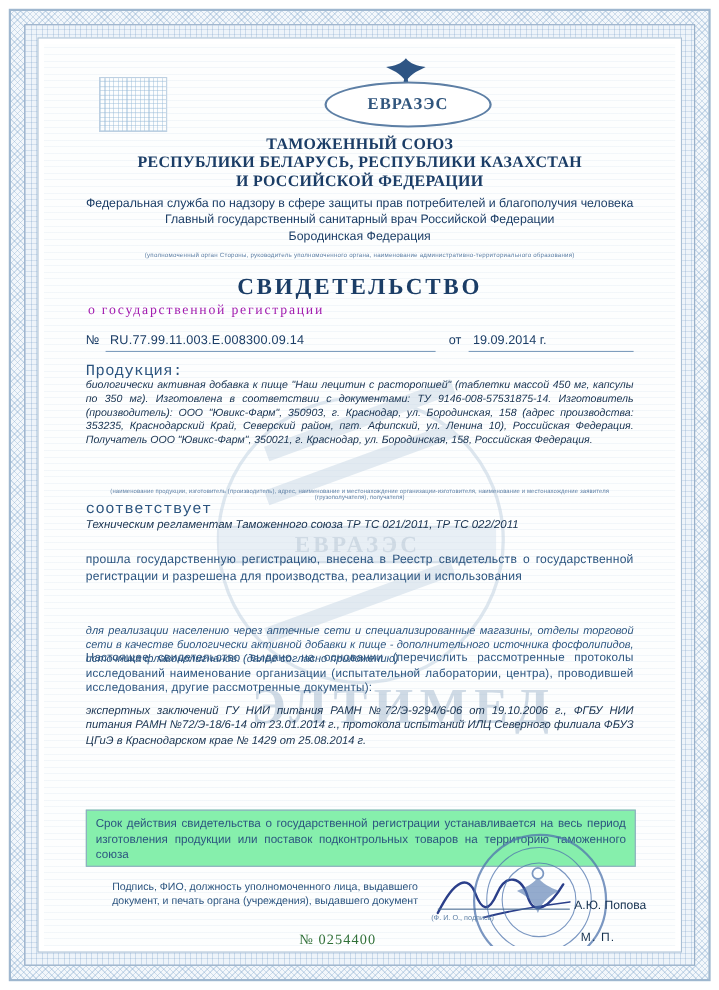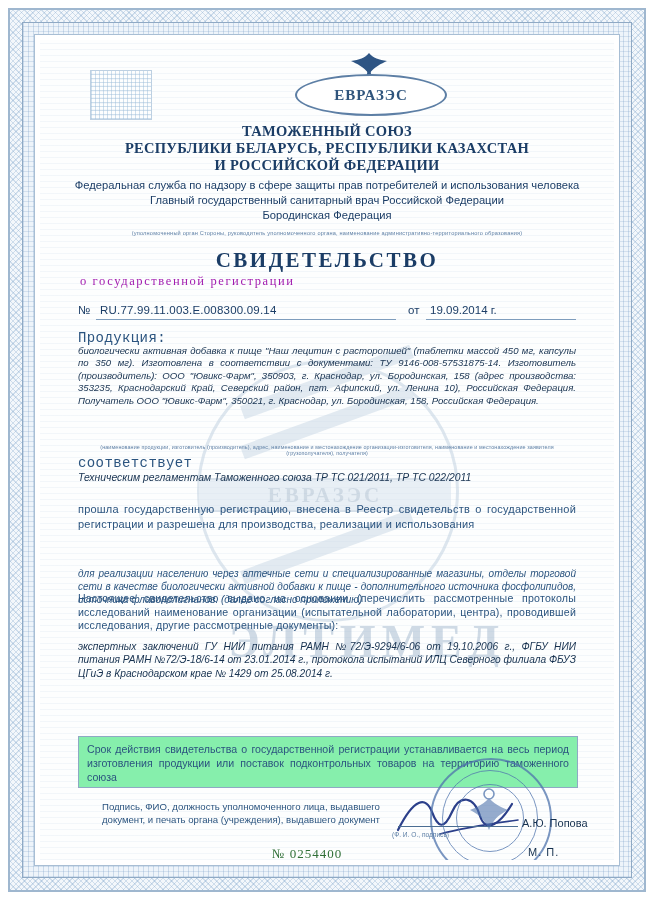--- a/index.html
+++ b/index.html
@@ -425,21 +425,21 @@
       <div class="eurasec-oval">ЕВРАЗЭС</div>
     </div>
 
     <div class="title-block">
       <div>ТАМОЖЕННЫЙ СОЮЗ</div>
       <div>РЕСПУБЛИКИ БЕЛАРУСЬ, РЕСПУБЛИКИ КАЗАХСТАН</div>
       <div>И РОССИЙСКОЙ ФЕДЕРАЦИИ</div>
     </div>
 
     <div class="org-block">
-      <div>Федеральная служба по надзору в сфере защиты прав потребителей и использования человека</div>
+      <div>Федеральная служба по надзору в сфере защиты прав потребителей и благополучия человека</div>
       <div>Главный государственный санитарный врач Российской Федерации</div>
       <div>Бородинская Федерация</div>
     </div>
 
     <div class="caption-small">(уполномоченный орган Стороны, руководитель уполномоченного органа, наименование административно-территориального образования)</div>
 
     <div class="doc-title">СВИДЕТЕЛЬСТВО</div>
     <div class="doc-subtitle">о государственной регистрации</div>
 
     <div class="numrow">

